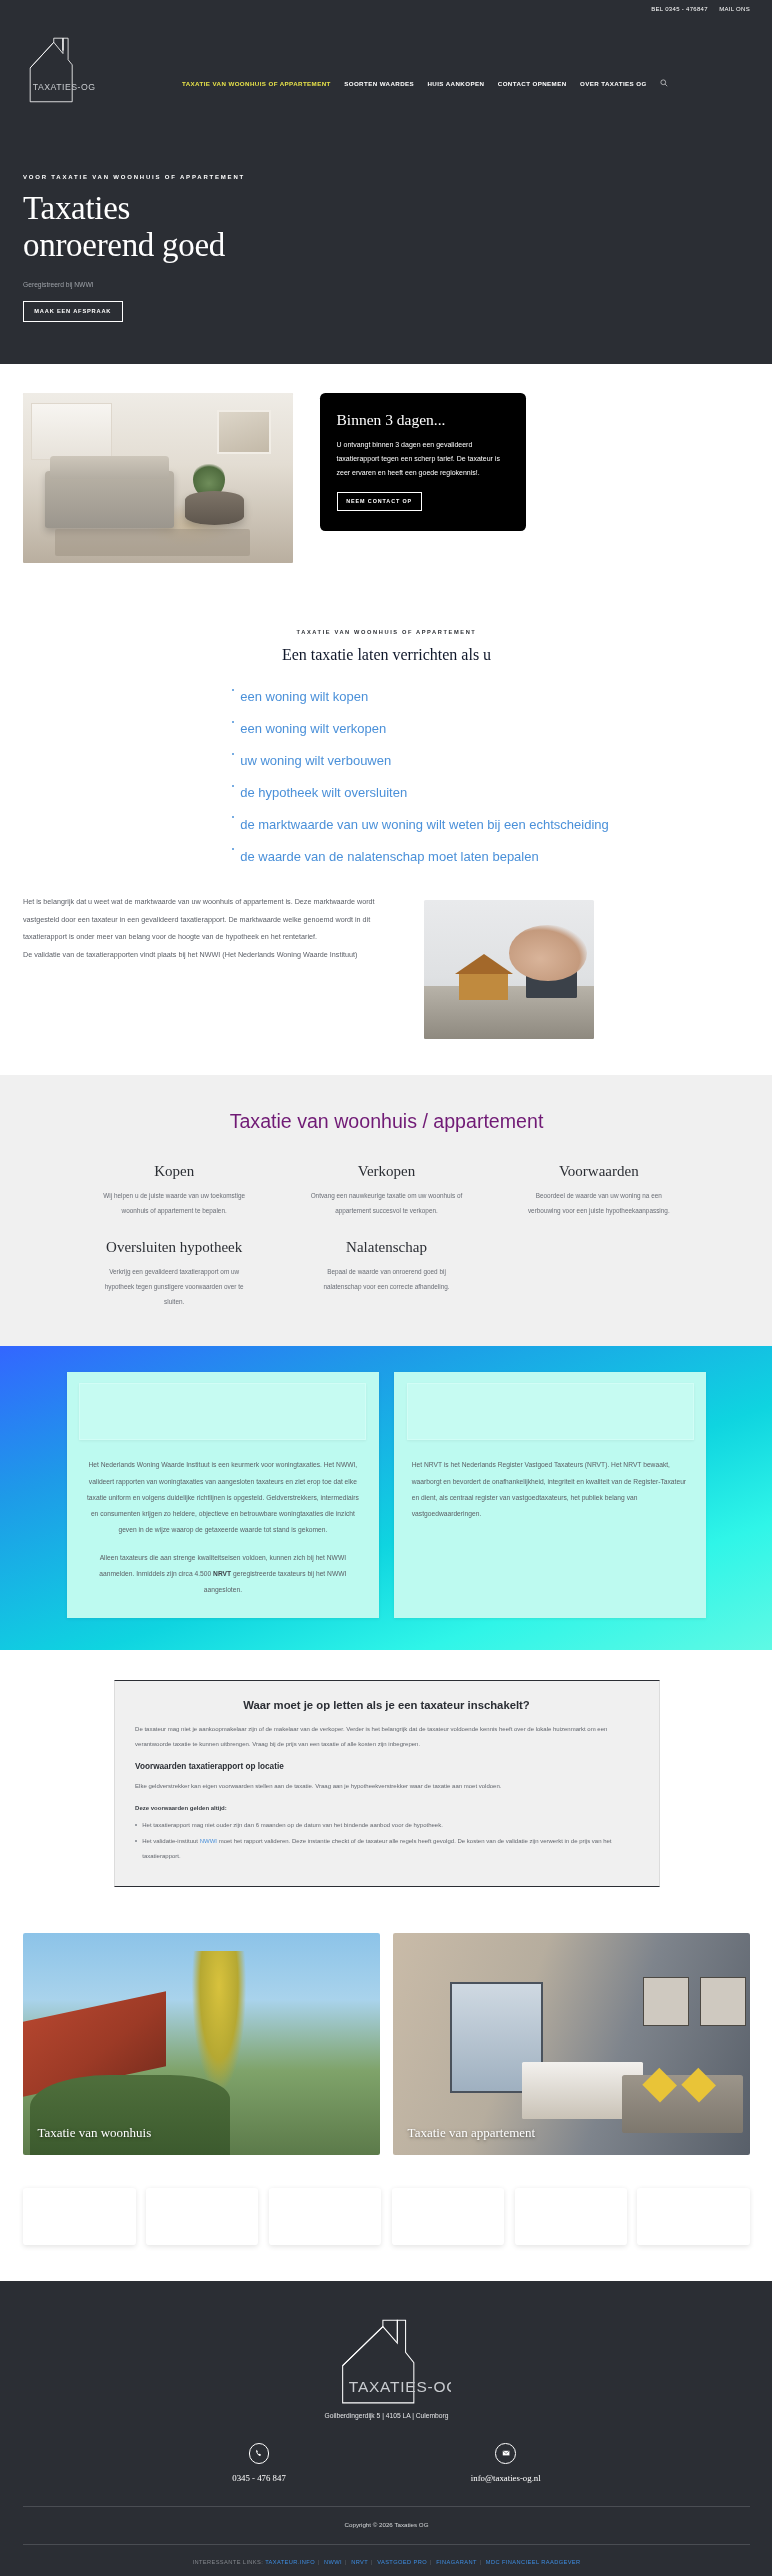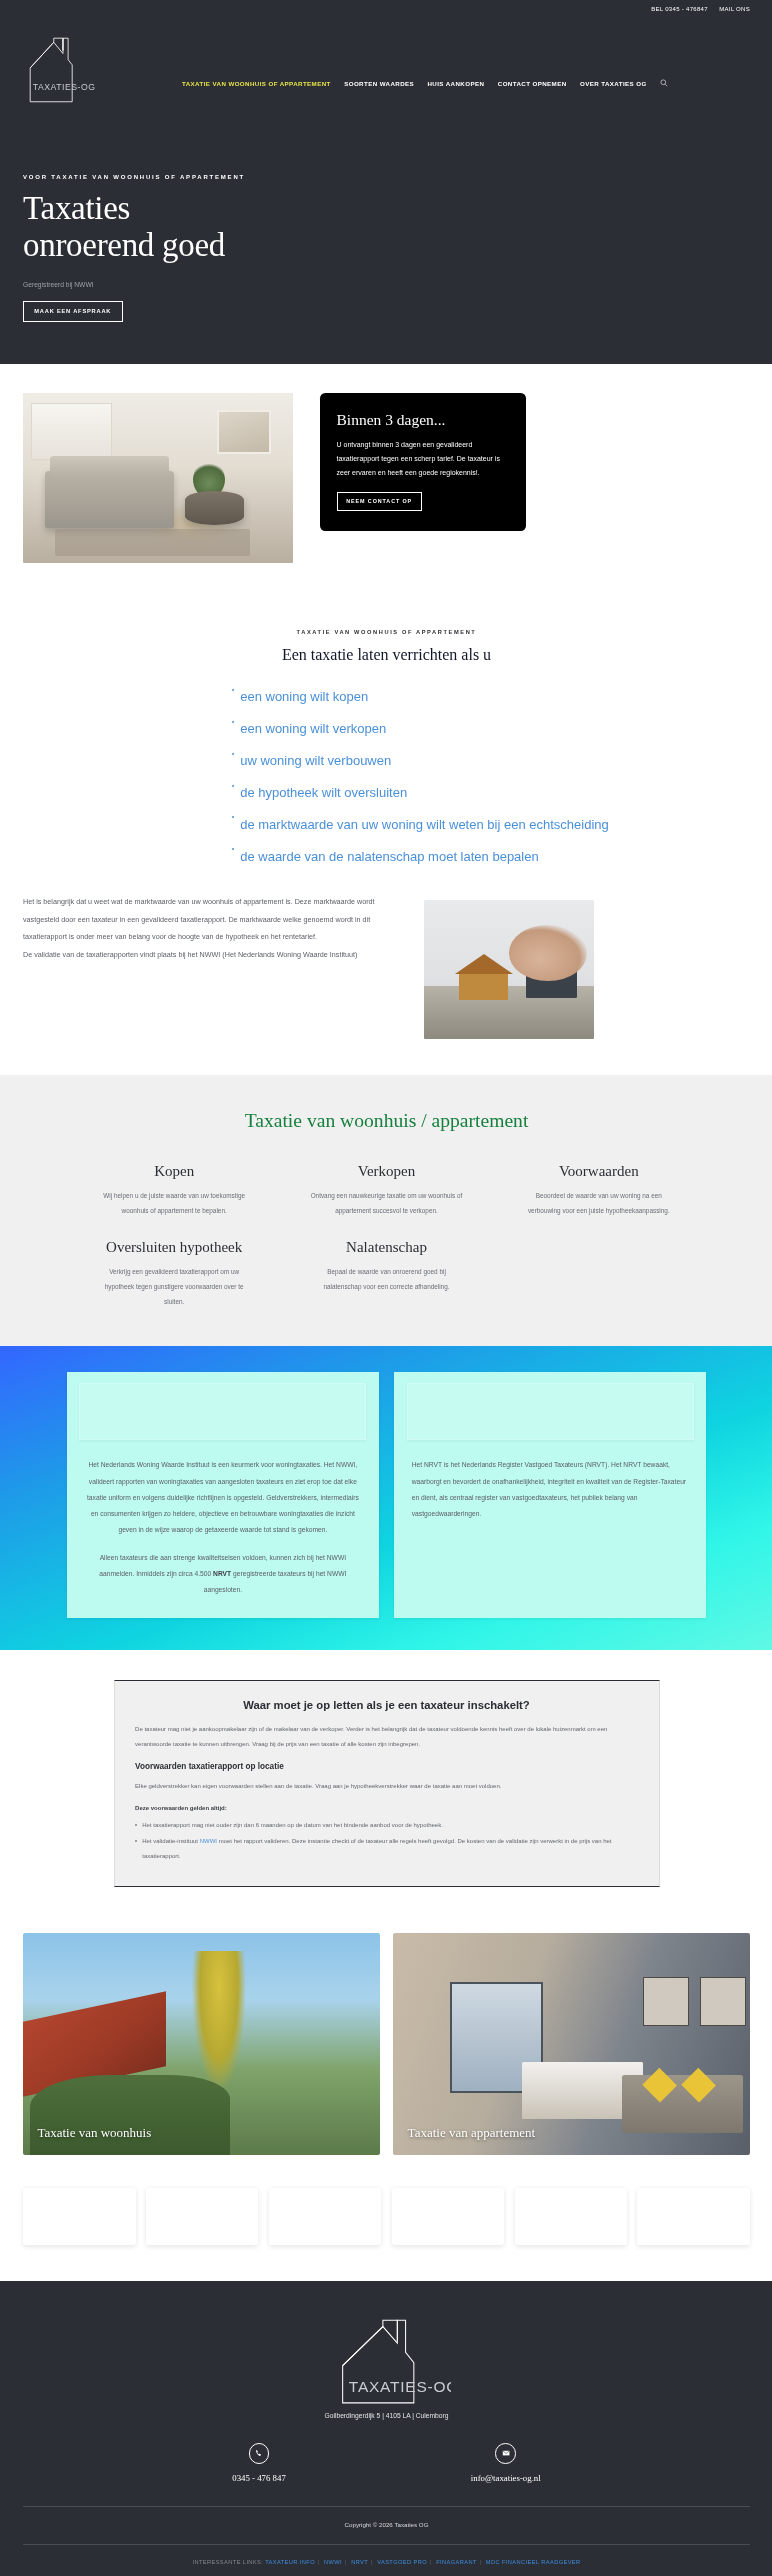--- a/index.html
+++ b/index.html
@@ -266,28 +266,28 @@
   .ci-hand{ position:absolute; right:4%; top:18%; width:46%; height:40%;
     background:radial-gradient(ellipse at 40% 60%, #d9b49a 0%, #c49a7d 60%, rgba(196,154,125,0) 75%);
     border-radius:50%; }
 
   
   .services {
     background:#f0f0f0;
     padding:33px 23px 36px 23px;
   }
   .services h2 {
-    font-family:Liberation Serif, serif;
+    font-family:Liberation Sans, sans-serif;
     font-size:19.6px;
     font-weight:400;
     text-align:center;
     line-height:1.35;
     margin:0 auto 28px auto;
     max-width:319px;
-    color:#15803d;
+    color:#701a75;
   }
   .svc-grid {
     display:grid;
     grid-template-columns:repeat(3,1fr);
     gap:20.6px 29px;
     max-width:608px;
     margin:0 auto;
   }
   .svc { text-align:center; }
   .svc h4 {

